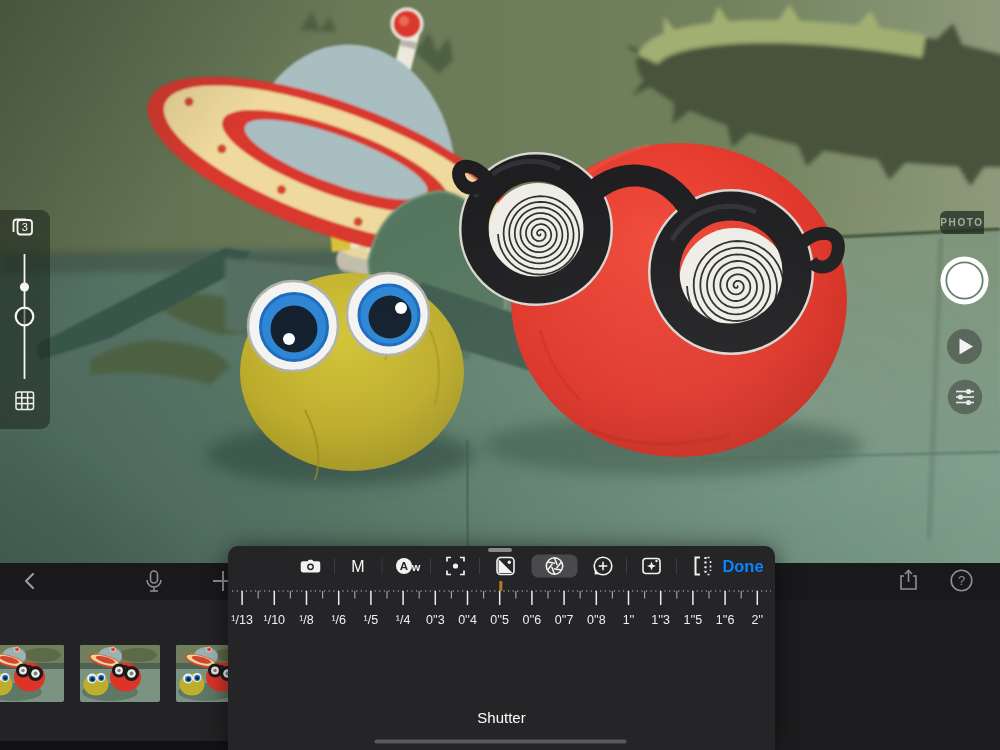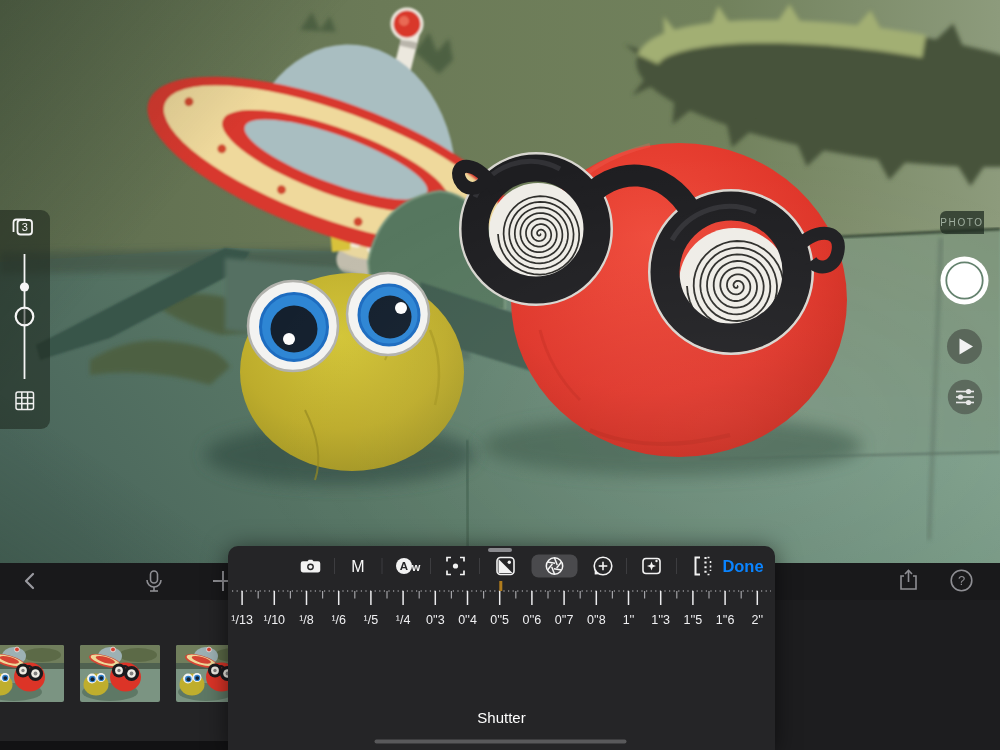--- a/index.html
+++ b/index.html
@@ -208,21 +208,21 @@
   <circle cx="24.5" cy="106.5" r="8.8" fill="rgba(30,38,30,0.5)" stroke="#f5f5f5" stroke-width="2.2"></circle>
   <g stroke="#f0f0f0" stroke-width="1.5" fill="none">
     <rect x="16" y="182" width="17.5" height="17.5" rx="2"></rect>
     <line x1="21.8" y1="182" x2="21.8" y2="199.5"></line>
         <line x1="27.6" y1="182" x2="27.6" y2="199.5"></line>
     <line x1="16" y1="187.8" x2="33.5" y2="187.8"></line>
         <line x1="16" y1="193.6" x2="33.5" y2="193.6"></line>
   </g>
 </svg>
 
-<div class="abs" style="left:940px;top:210.5px;width:44px;height:23px;background:rgba(28,40,30,0.72);border-radius:6px 0 0 6px;color:#9fae9f;font-size:10px;font-weight:normal;letter-spacing:1.6px;line-height:23px;text-align:center">PHOTO</div>
+<div class="abs" style="left:940px;top:210.5px;width:44px;height:23px;background:rgba(28,40,30,0.72);border-radius:6px 0 0 6px;color:#9fae9f;font-size:10px;font-weight:bold;letter-spacing:1.6px;line-height:23px;text-align:center">PHOTO</div>
 <svg class="abs" style="left:938px;top:254px" width="54" height="54" viewBox="0 0 54 54">
   <circle cx="26.5" cy="26.5" r="24" fill="#ffffff"></circle>
   <circle cx="26.5" cy="26.5" r="18.2" fill="none" stroke="#64826e" stroke-width="1.8"></circle>
 </svg>
 <svg class="abs" style="left:946px;top:328px" width="37" height="37" viewBox="0 0 37 37">
   <circle cx="18.5" cy="18.5" r="17.5" fill="rgba(84,94,84,0.85)"></circle>
   <path d="M 13.5 10.5 L 27 18.5 L 13.5 26.5 Z" fill="#f2f2f2"></path>
 </svg>
 <svg class="abs" style="left:947px;top:379px" width="36" height="36" viewBox="0 0 36 36">
   <circle cx="18" cy="18" r="17.2" fill="rgba(84,94,84,0.8)"></circle>

